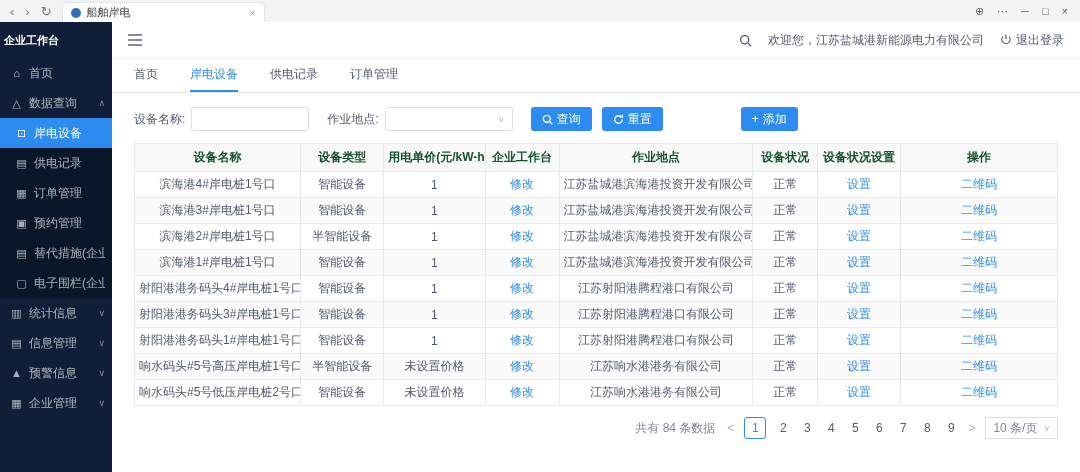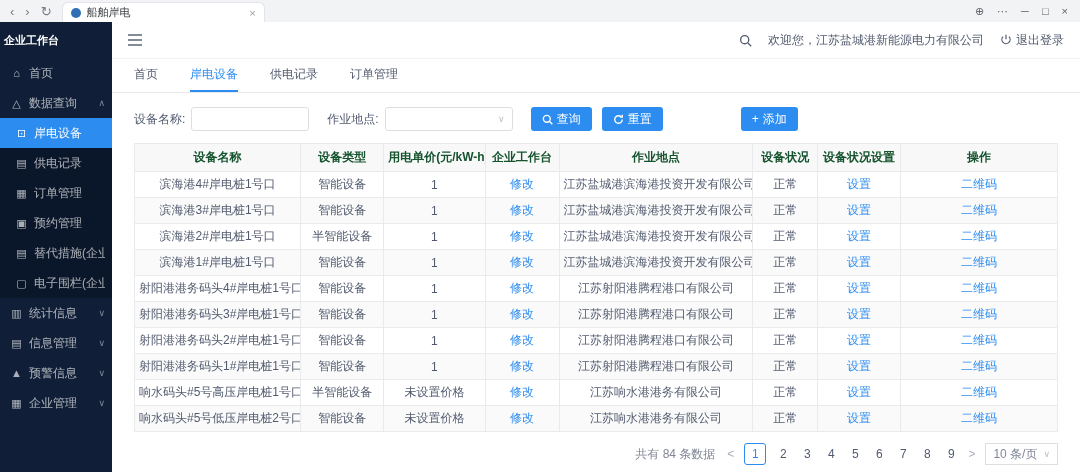--- a/index.html
+++ b/index.html
@@ -292,30 +292,20 @@
             <td>射阳港港务码头3#岸电桩1号口</td>
             <td>智能设备</td>
             <td>1</td>
             <td><a class="link">修改</a></td>
             <td>江苏射阳港腾程港口有限公司</td>
             <td>正常</td>
             <td><a class="link">设置</a></td>
             <td><a class="link">二维码</a></td>
           </tr>
           <tr>
-            <td>射阳港港务码头2#岸电桩1号口</td>
-            <td>智能设备</td>
-            <td>1</td>
-            <td><a class="link">修改</a></td>
-            <td>江苏射阳港腾程港口有限公司</td>
-            <td>正常</td>
-            <td><a class="link">设置</a></td>
-            <td><a class="link">二维码</a></td>
-          </tr>
-          <tr>
             <td>射阳港港务码头1#岸电桩1号口</td>
             <td>智能设备</td>
             <td>1</td>
             <td><a class="link">修改</a></td>
             <td>江苏射阳港腾程港口有限公司</td>
             <td>正常</td>
             <td><a class="link">设置</a></td>
             <td><a class="link">二维码</a></td>
           </tr>
           <tr>

